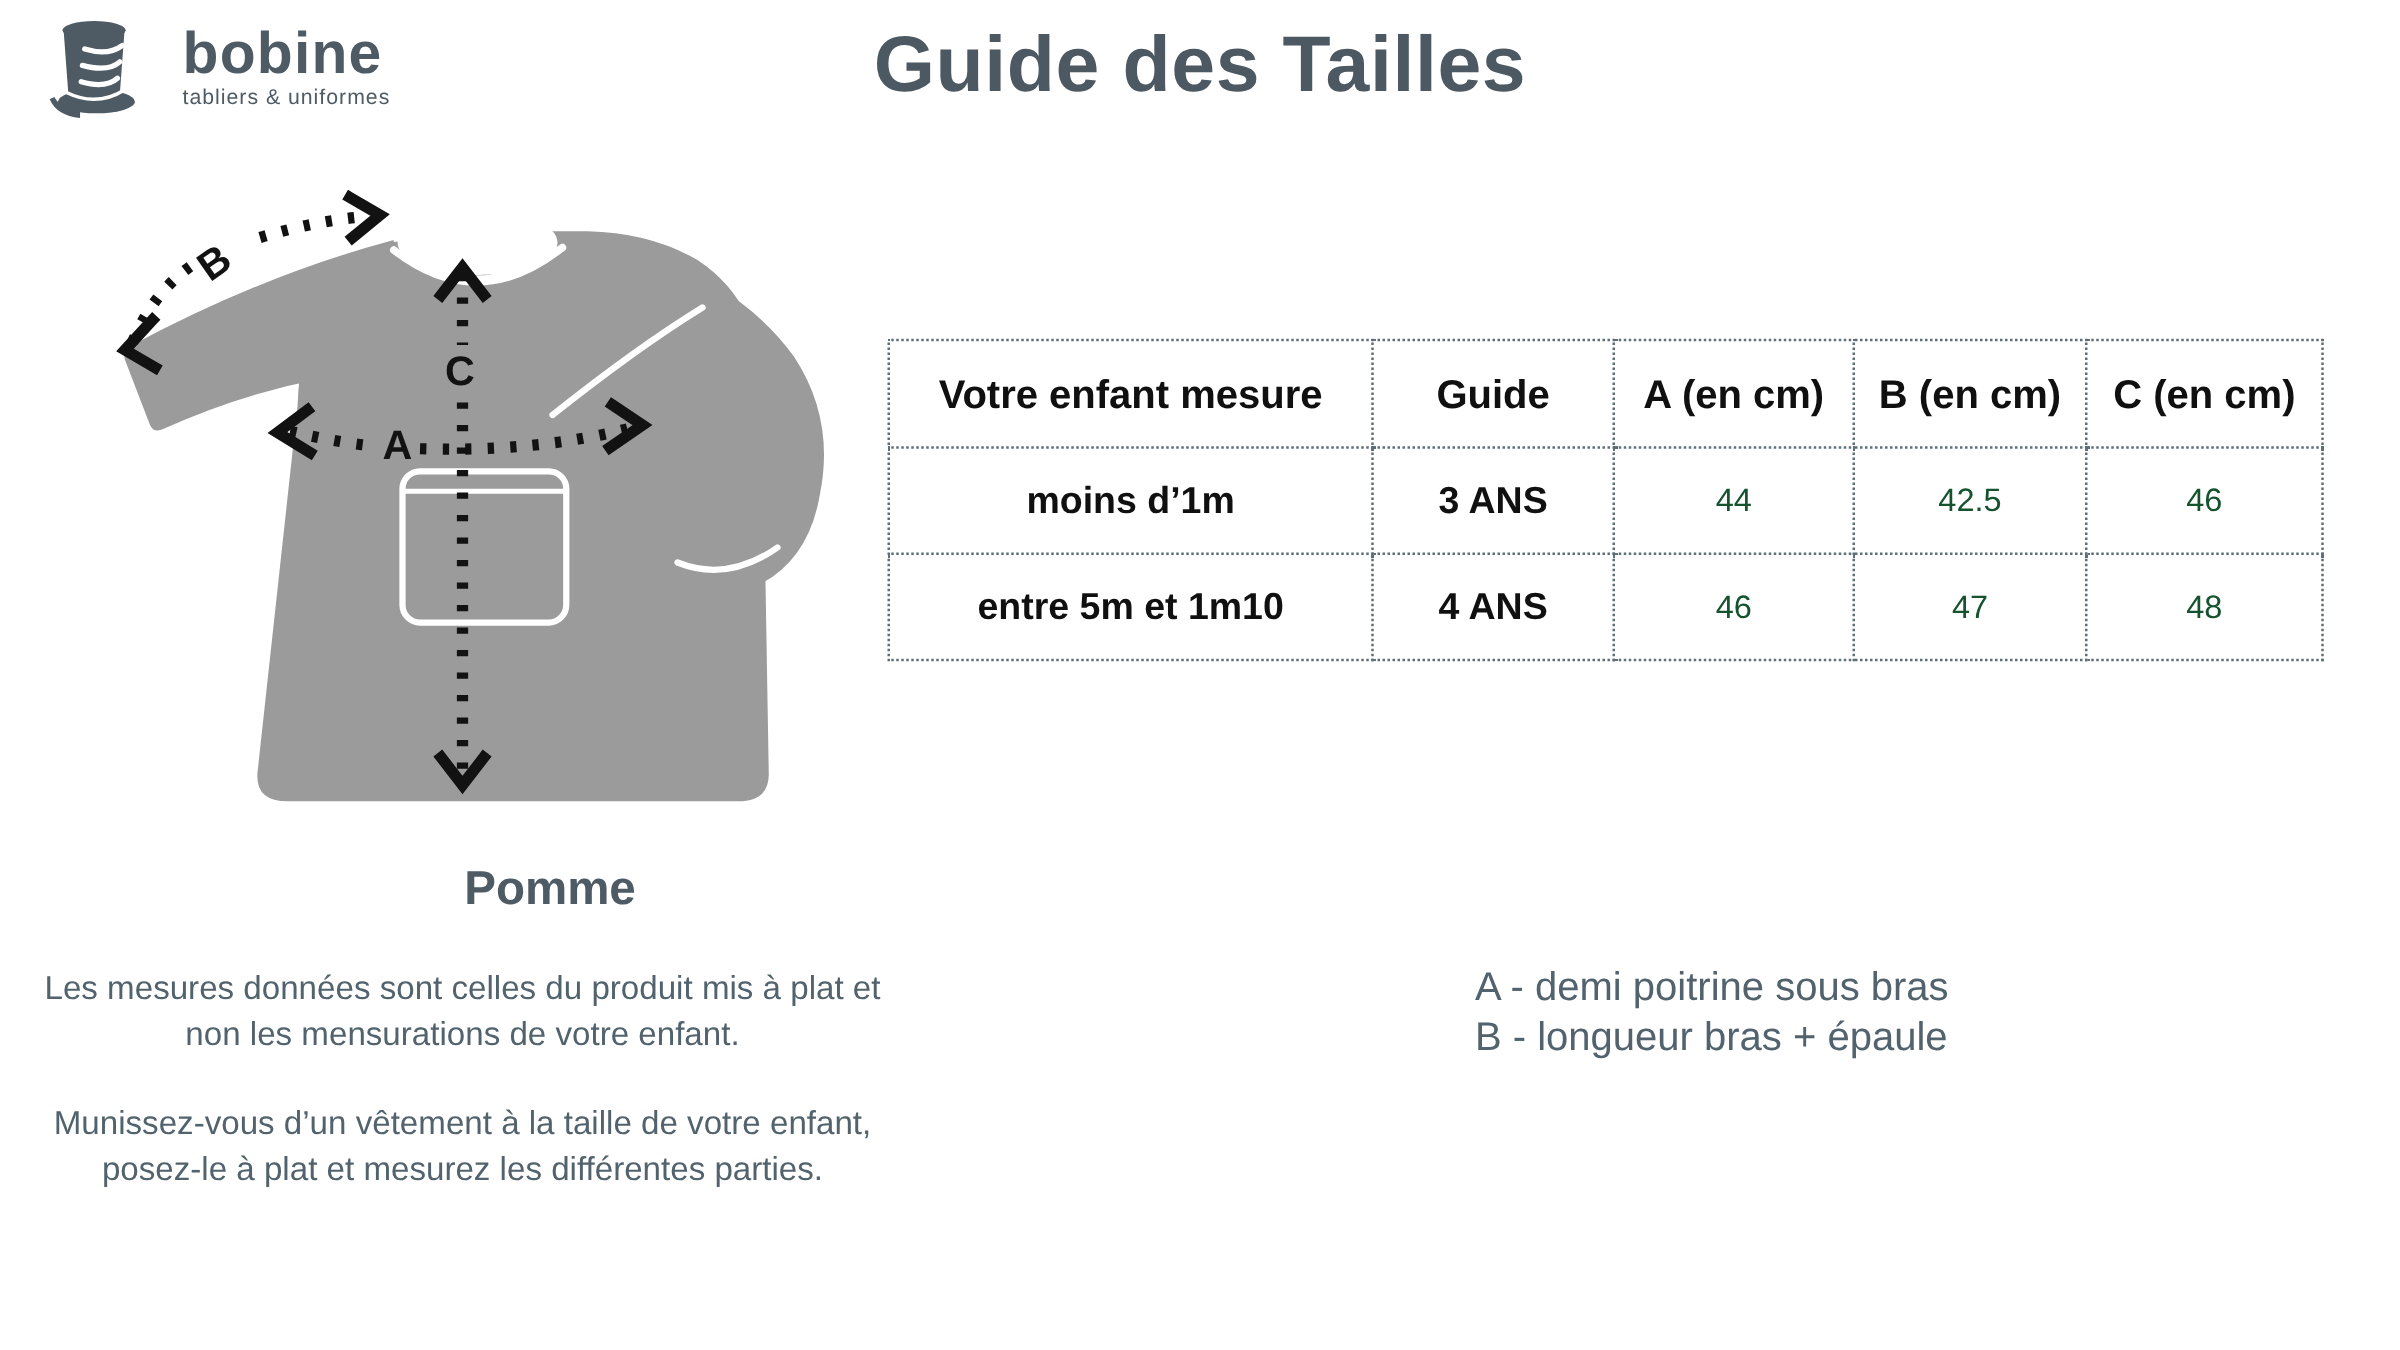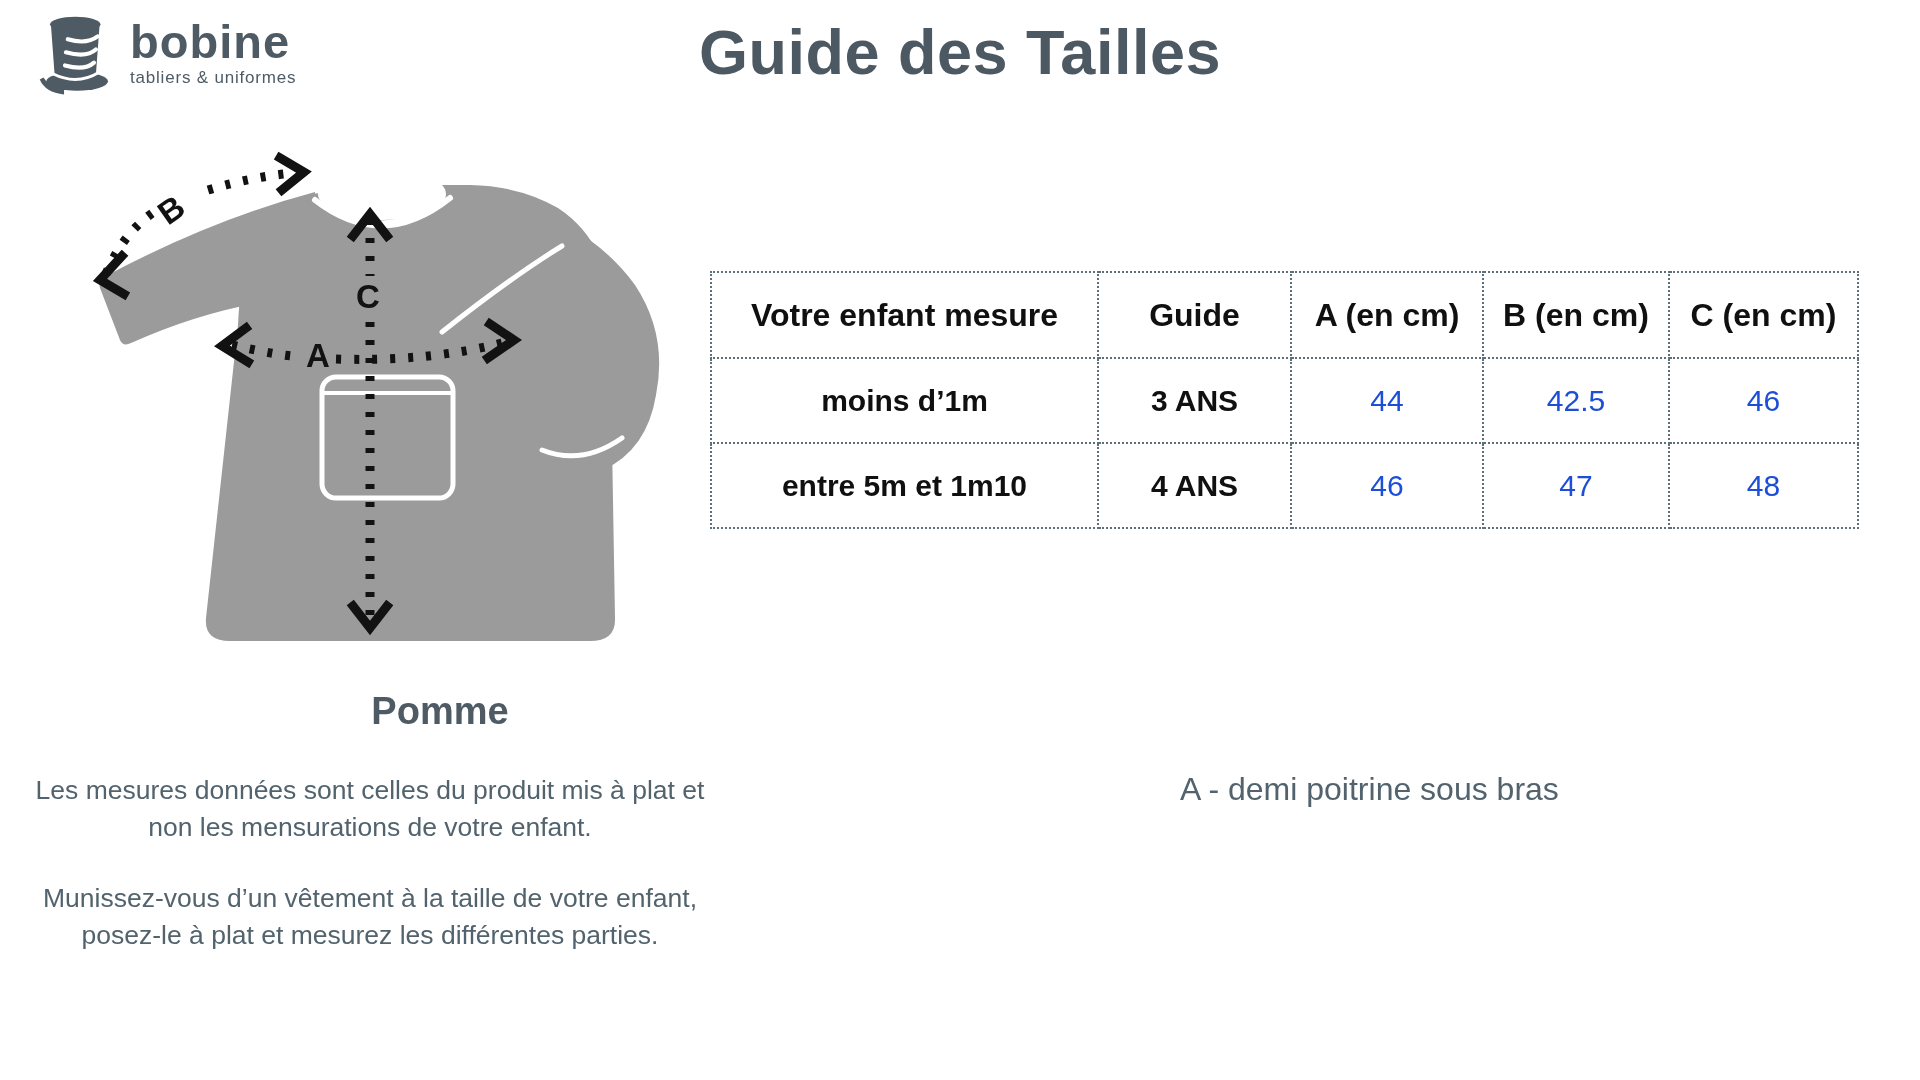--- a/index.html
+++ b/index.html
@@ -2,21 +2,21 @@
 <html><head>
 <meta charset="utf-8">
 <style>
   html,body { margin:0; padding:0; }
   body {
     width:1920px; height:1080px; position:relative; overflow:hidden;
     background:#ffffff; font-family:"Liberation Sans", sans-serif;
   }
 
   
-  .logo { position:absolute; left:36px; top:12px; display:flex; align-items:flex-start; gap:8px; color:#4e5b64; }
+  .logo { position:absolute; left:36px; top:12px; display:flex; align-items:flex-start; gap:24px; color:#4e5b64; }
   .logo-icon svg { display:block; }
   .logo-text { margin-top:6px; }
   .logo-name { font-size:47px; font-weight:700; line-height:1; letter-spacing:1px; color:#4e5b64; }
   .logo-tagline { font-size:17px; margin-top:3px; letter-spacing:0.8px; color:#4e5b64; }
 
   
   .page-title {
     position:absolute; left:0; top:16px; width:1920px; text-align:center;
     font-size:63px; font-weight:800; color:#4d5962; letter-spacing:0.5px;
   }
@@ -29,21 +29,21 @@
     font-size:38px; font-weight:800; color:#4e5b64;
   }
 
   
   .size-table { position:absolute; left:710px; top:271px; border-collapse:collapse; table-layout:fixed; }
   .size-table th, .size-table td {
     border:2px dotted #5d6f79; text-align:center; vertical-align:middle; padding:0;
     overflow:hidden; white-space:nowrap;
   }
   .size-table thead th { font-size:32px; font-weight:800; color:#101010; height:84px; }
-  .size-table tbody td { font-size:30px; font-weight:400; color:#1d4ed8; height:83px; }
+  .size-table tbody td { font-size:26px; font-weight:400; color:#14532d; height:83px; }
   .size-table tbody td.bold-cell { font-size:30px; font-weight:800; color:#101010; }
 
   
   .notes {
     position:absolute; left:20px; top:772px; width:700px; text-align:center;
     font-size:26.5px; line-height:37px; color:#52636d;
   }
   .notes p { margin:0 0 34px 0; }
 
   
@@ -162,13 +162,14 @@
   </tbody>
 </table>
 
 <div class="notes">
   <p>Les mesures données sont celles du produit mis à plat et non les mensurations de votre enfant.</p>
   <p>Munissez-vous d’un vêtement à la taille de votre enfant, posez-le à plat et mesurez les différentes parties.</p>
 </div>
 
 <div class="legend">
   <div>A - demi poitrine sous bras</div>
+  <div>B - longueur bras + épaule</div>
 </div>
 
 </body></html>

